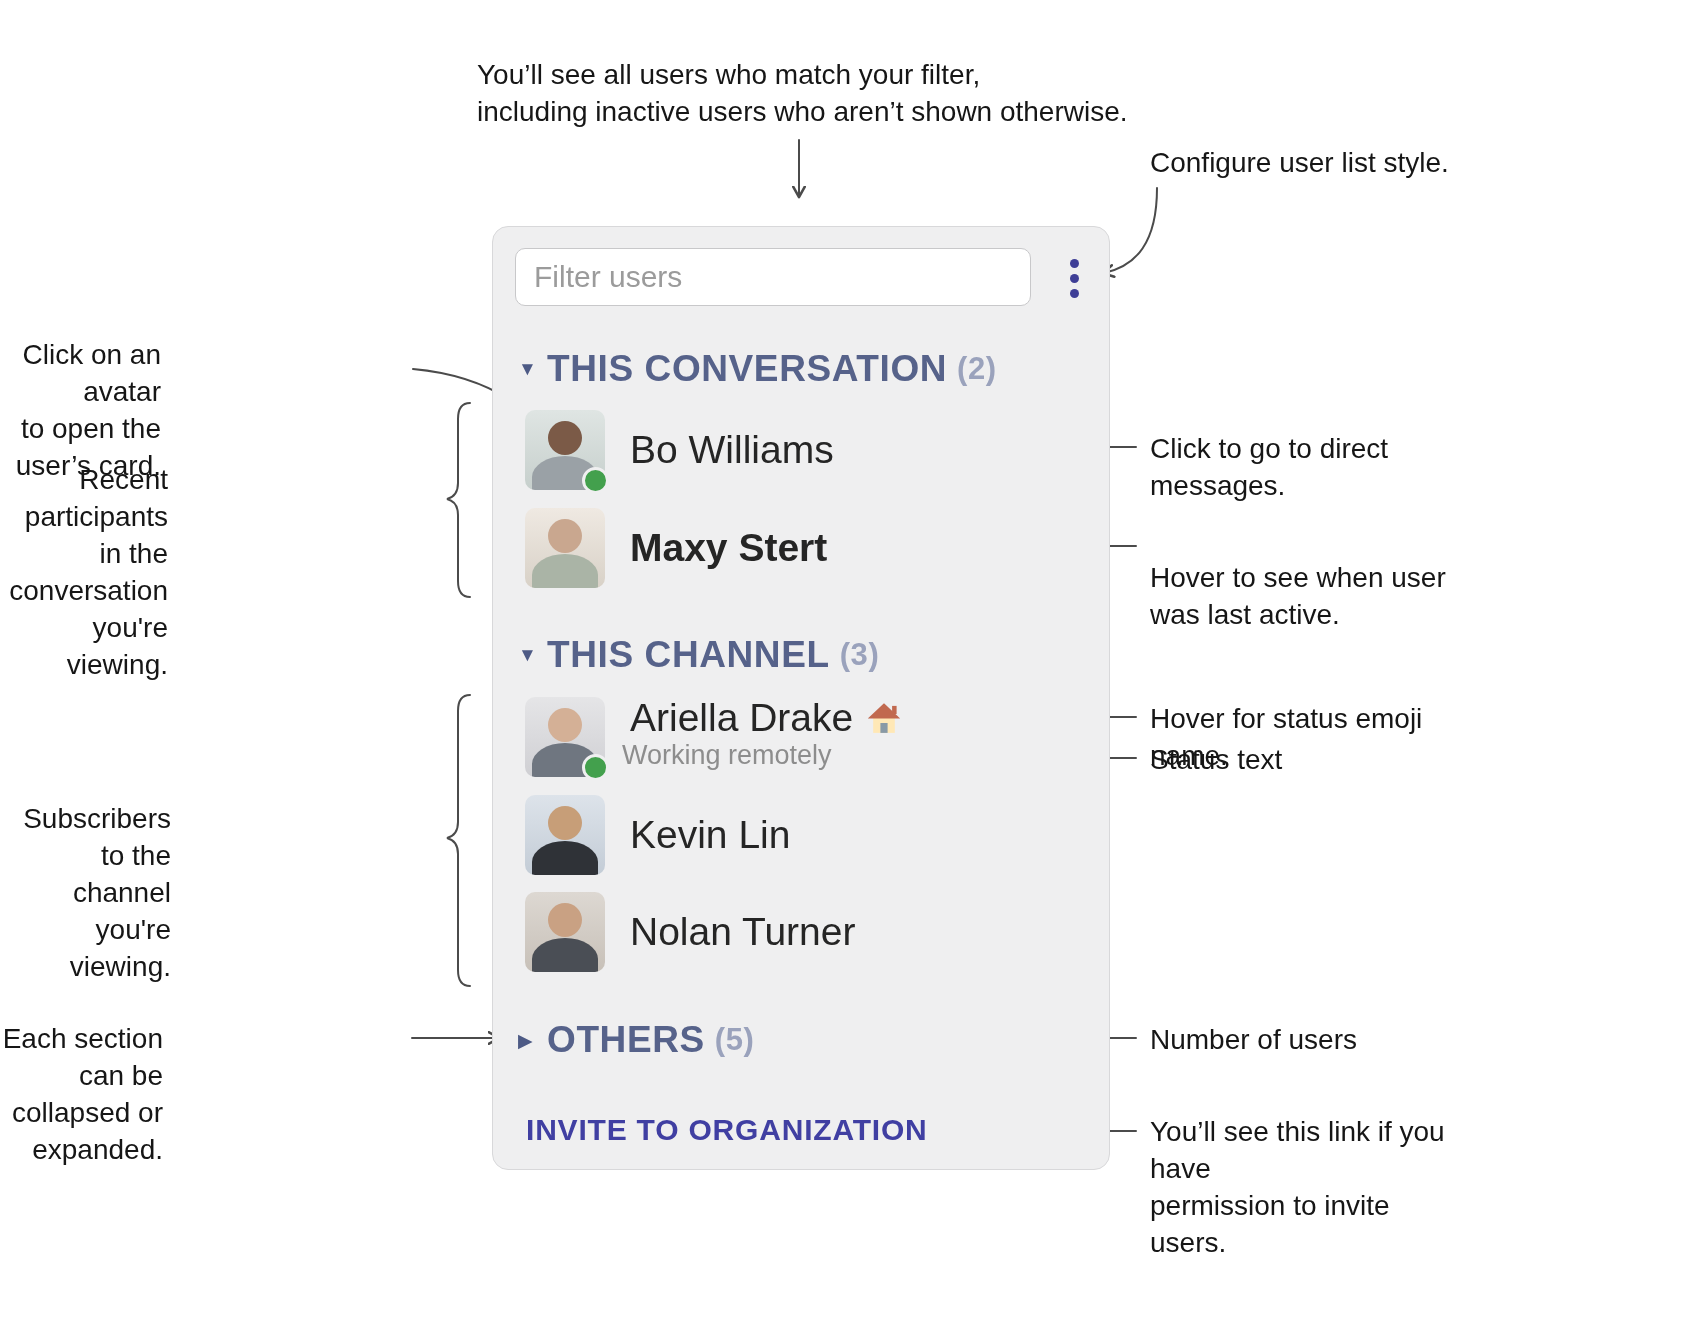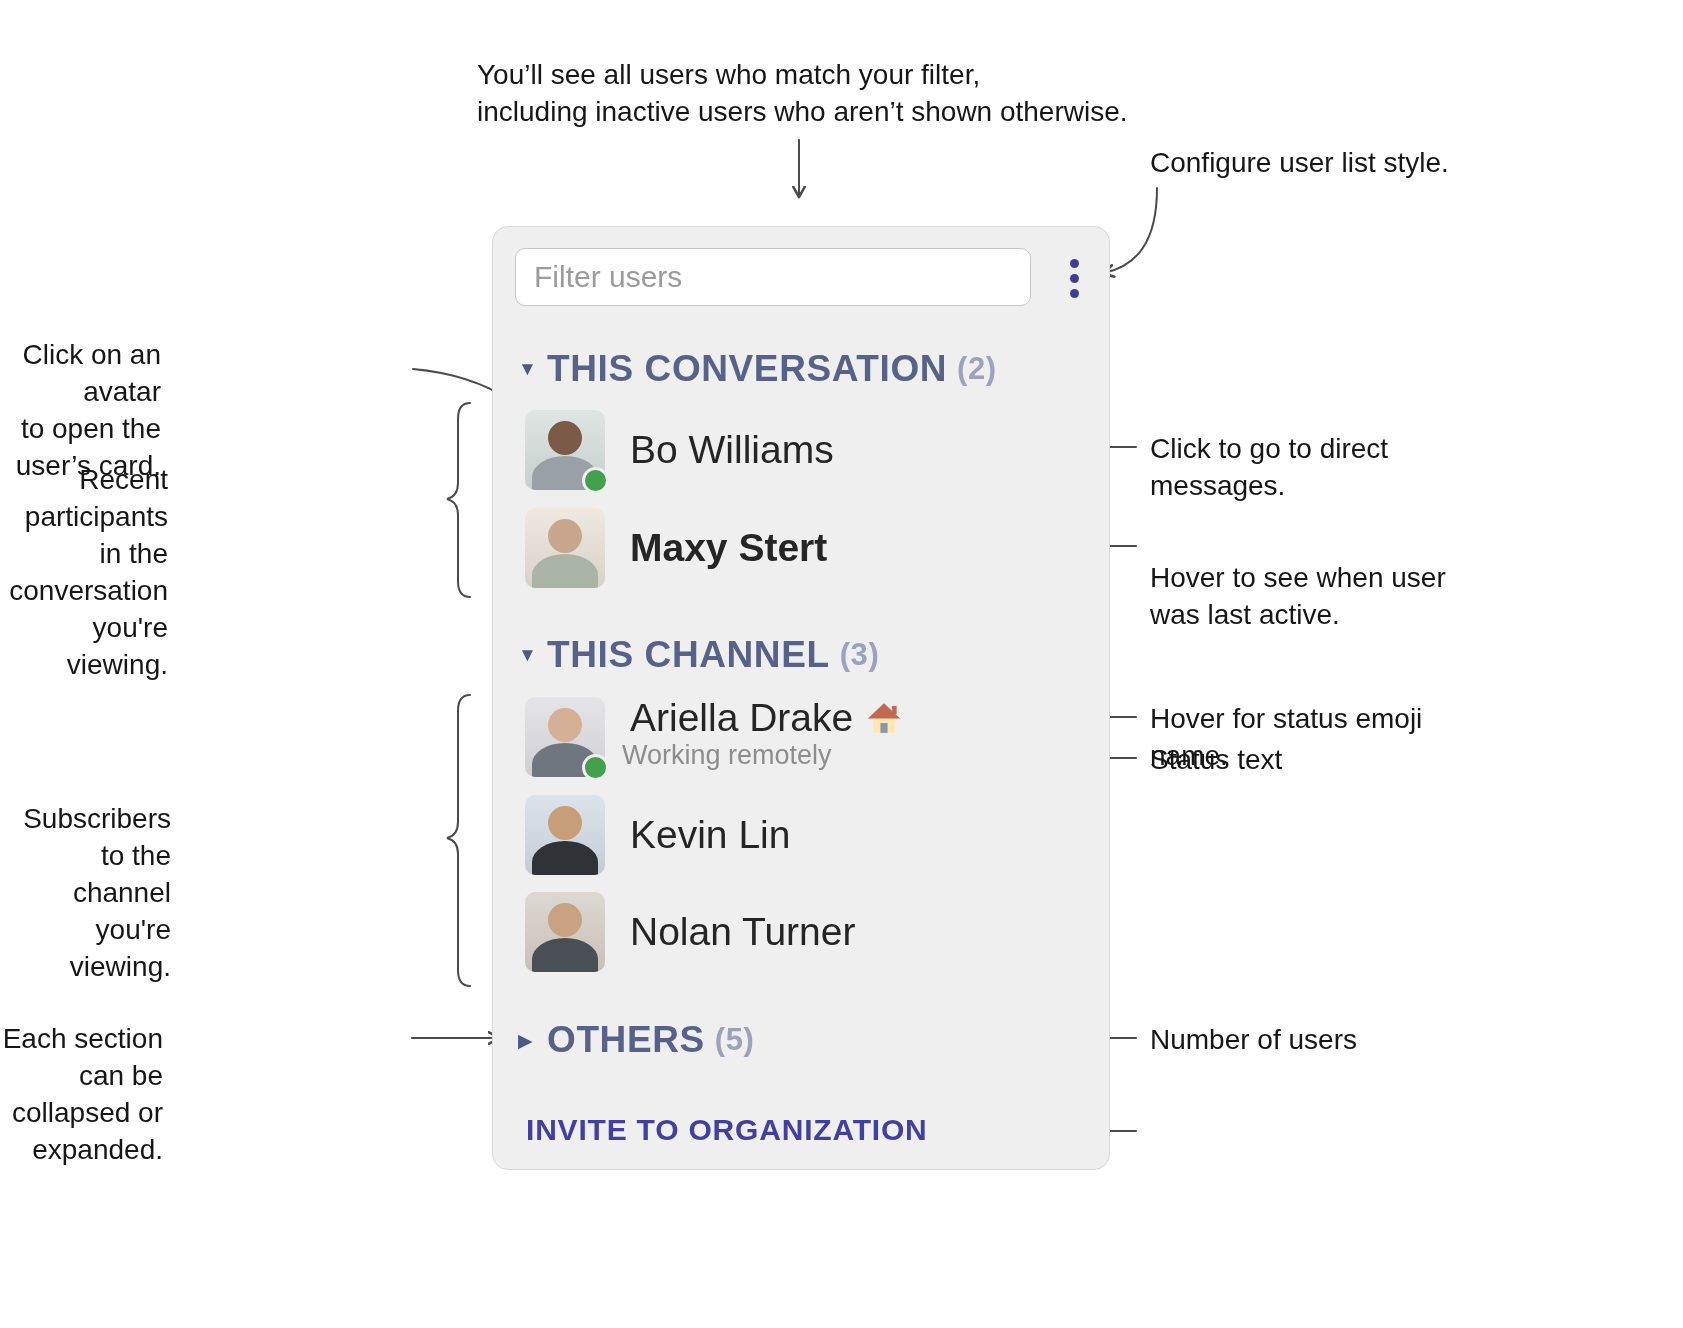--- a/index.html
+++ b/index.html
@@ -109,20 +109,22 @@
   <div class="ann" style="left:1150px;top:430px;">Click to go to direct messages.</div>
   <div class="ann" style="left:1150px;top:521px;margin-top:38px;">Hover to see when user
 was last active.</div>
   <div class="ann" style="left:1150px;top:700px;">Hover for status emoji name.</div>
   <div class="ann" style="left:1150px;top:741px;">Status text</div>
   <div class="ann right-align" style="right:1280px;top:800px;">Subscribers to the
 channel you're viewing.</div>
   <div class="ann right-align" style="right:1288px;top:1020px;">Each section can be
 collapsed or expanded.</div>
   <div class="ann" style="left:1150px;top:1021px;">Number of users</div>
+  <div class="ann" style="left:1150px;top:1113px;">You’ll see this link if you have
+permission to invite users.</div>
 
   <div class="panel">
 
     <input class="filter-input" type="text" placeholder="Filter users" style="">
 
     <button class="menu-btn">
       <span class="menu-dot"></span>
       <span class="menu-dot"></span>
       <span class="menu-dot"></span>
     </button>

